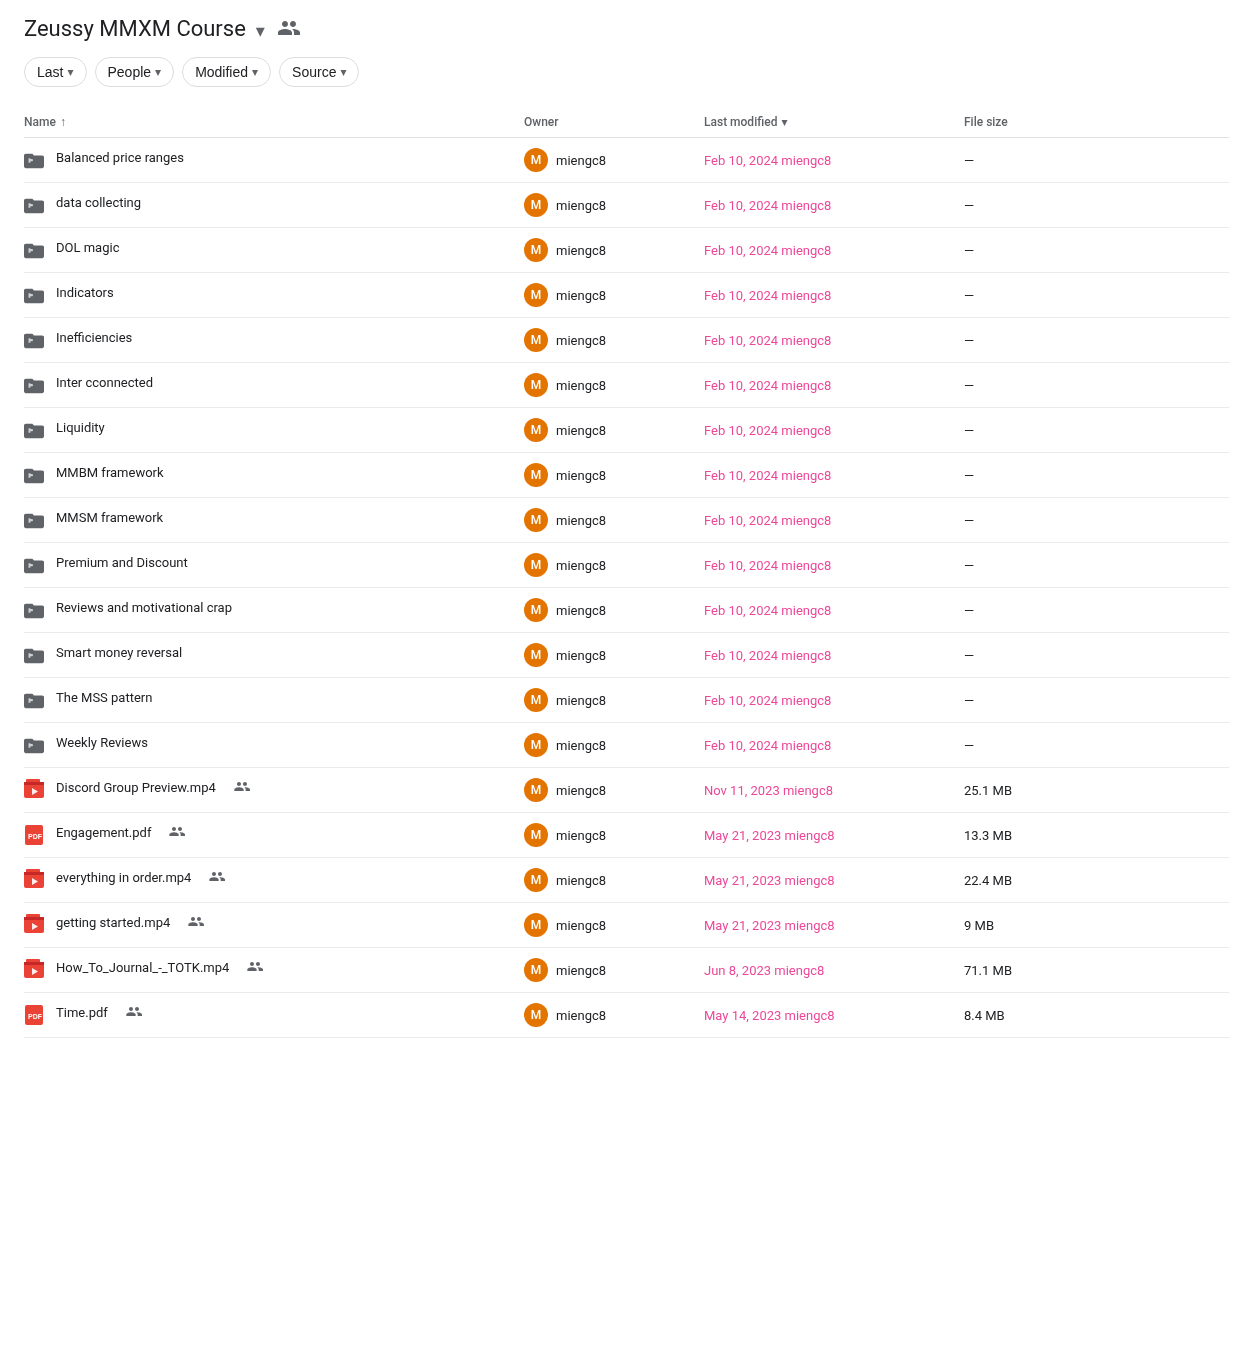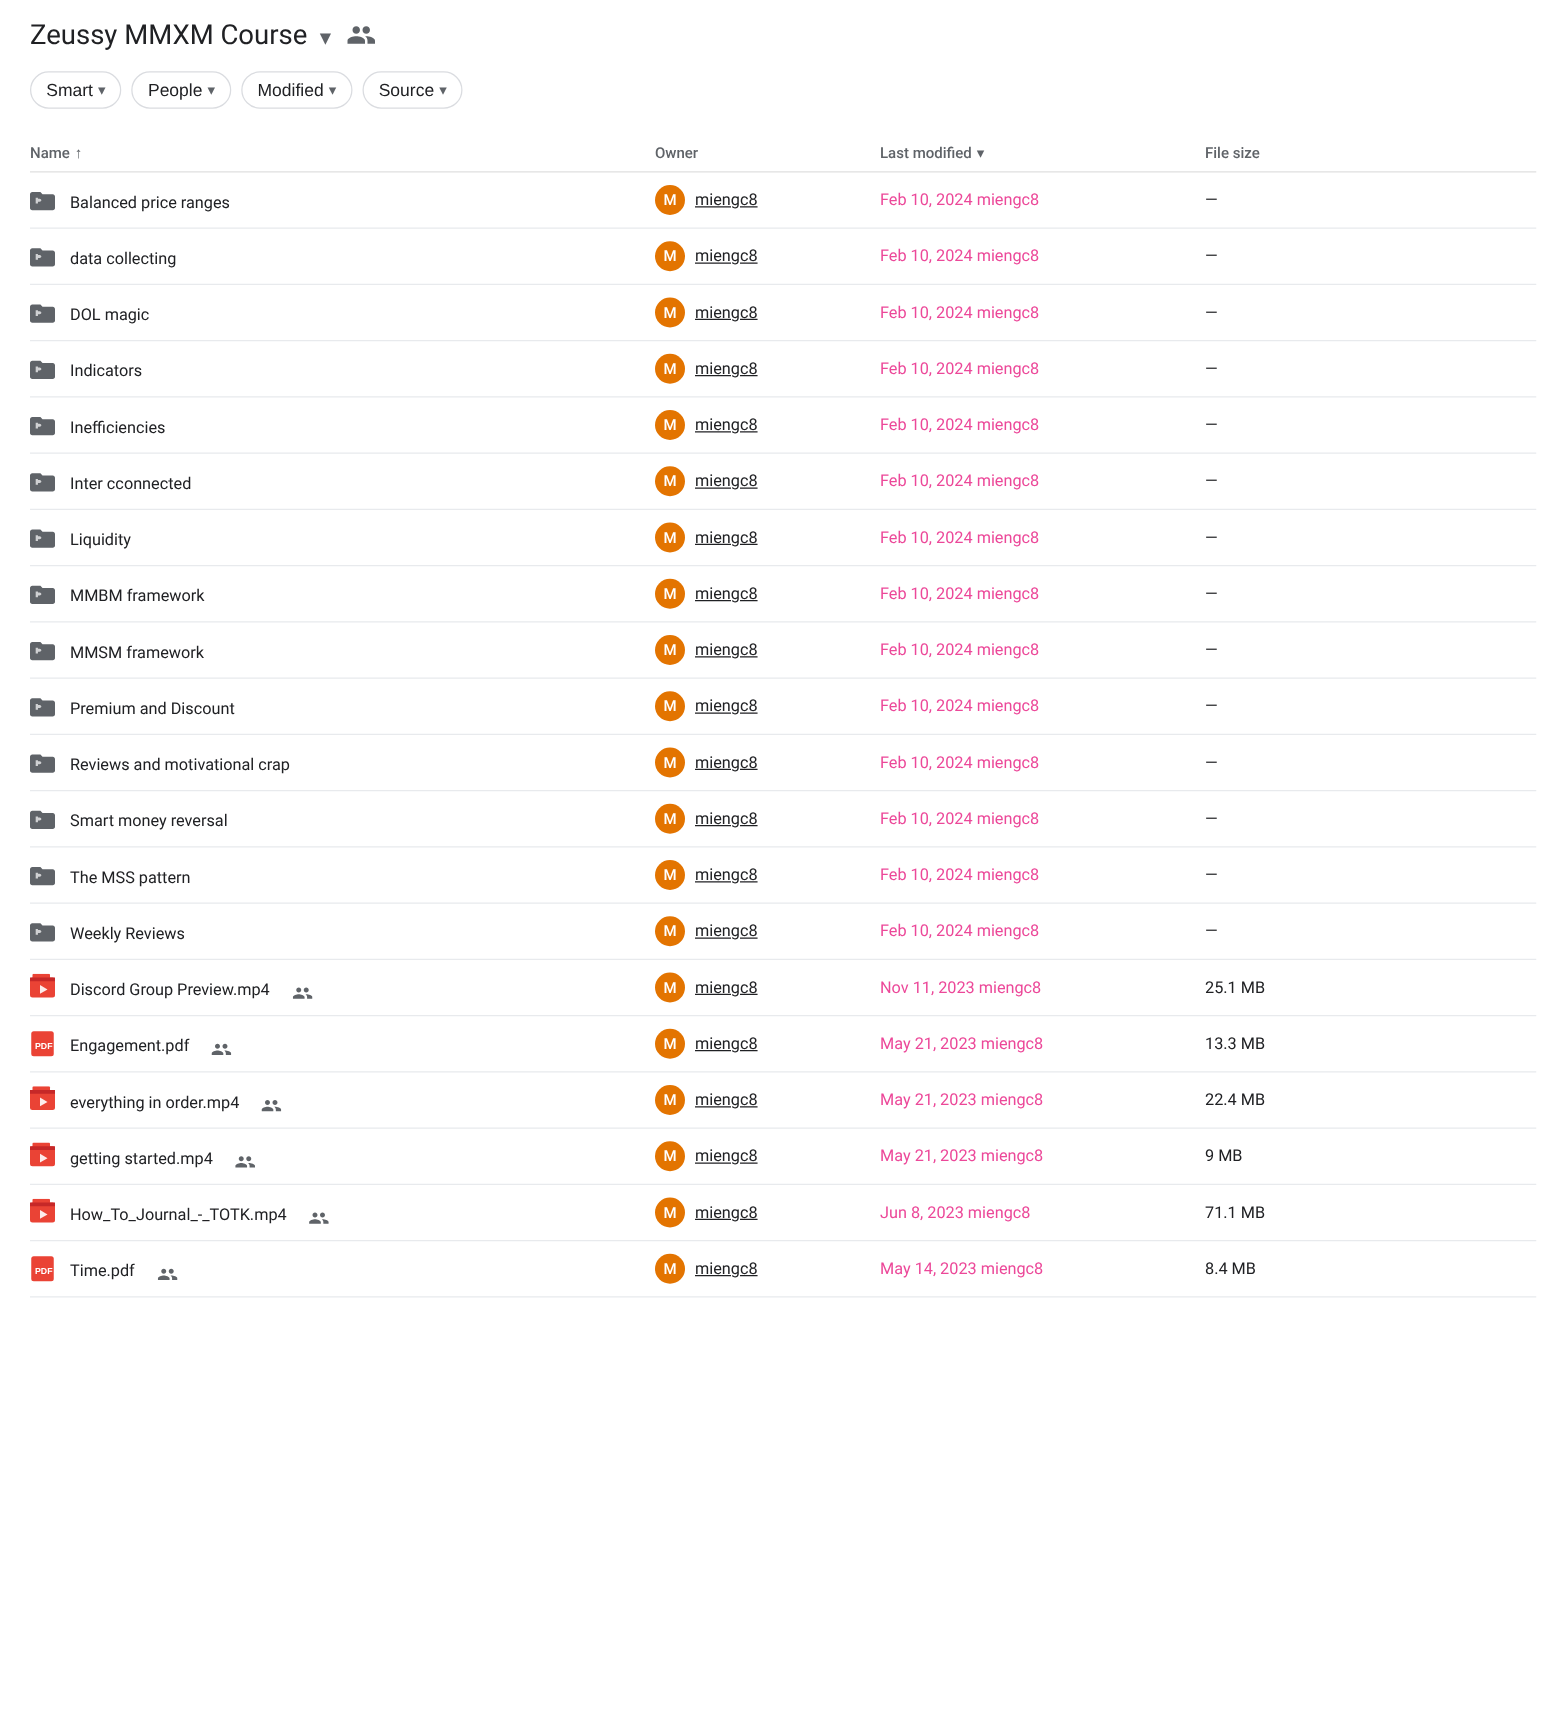--- a/index.html
+++ b/index.html
@@ -98,21 +98,21 @@
       display: grid;
       grid-template-columns: 500px 180px 260px 100px;
       padding: 10px 0;
       border-bottom: 1px solid #e8eaed;
       align-items: center;
       cursor: pointer;
     }
 
     .cell-name {
       display: flex;
-      align-items: flex-end;
+      align-items: flex-start;
       gap: 12px;
     }
 
     .file-icon {
       width: 20px;
       height: 20px;
       display: flex;
       align-items: center;
       justify-content: center;
       flex-shrink: 0;
@@ -147,21 +147,20 @@
       font-weight: 500;
       display: flex;
       align-items: center;
       justify-content: center;
       flex-shrink: 0;
     }
 
     .owner-name {
       font-size: 13px;
       color: #202124;
-      text-decoration: underline;
     }
 
     .cell-modified {
       font-size: 13px;
       color: #ec4899;
     }
 
     .cell-size {
       font-size: 13px;
       color: #202124;
@@ -176,21 +175,21 @@
   <span class="title-dropdown-icon">▾</span>
   <span class="people-icon-header">
     <svg width="24" height="20" viewBox="0 0 24 20" fill="none" xmlns="http://www.w3.org/2000/svg">
       <path d="M16 11c1.66 0 2.99-1.34 2.99-3S17.66 5 16 5c-1.66 0-3 1.34-3 3s1.34 3 3 3zm-8 0c1.66 0 2.99-1.34 2.99-3S9.66 5 8 5C6.34 5 5 6.34 5 8s1.34 3 3 3zm0 2c-2.33 0-7 1.17-7 3.5V19h14v-2.5c0-2.33-4.67-3.5-7-3.5zm8 0c-.29 0-.62.02-.97.05 1.16.84 1.97 1.97 1.97 3.45V19h6v-2.5c0-2.33-4.67-3.5-7-3.5z" fill="#5f6368"></path>
     </svg>
   </span>
 </div>
 
 <div class="filter-row">
   <button class="filter-chip">
-    <span>Smart</span>
+    <span>Last</span>
     <span class="chevron">▾</span>
   </button>
   <button class="filter-chip">
     <span>People</span>
     <span class="chevron">▾</span>
   </button>
   <button class="filter-chip">
     <span>Modified</span>
     <span class="chevron">▾</span>
   </button>

